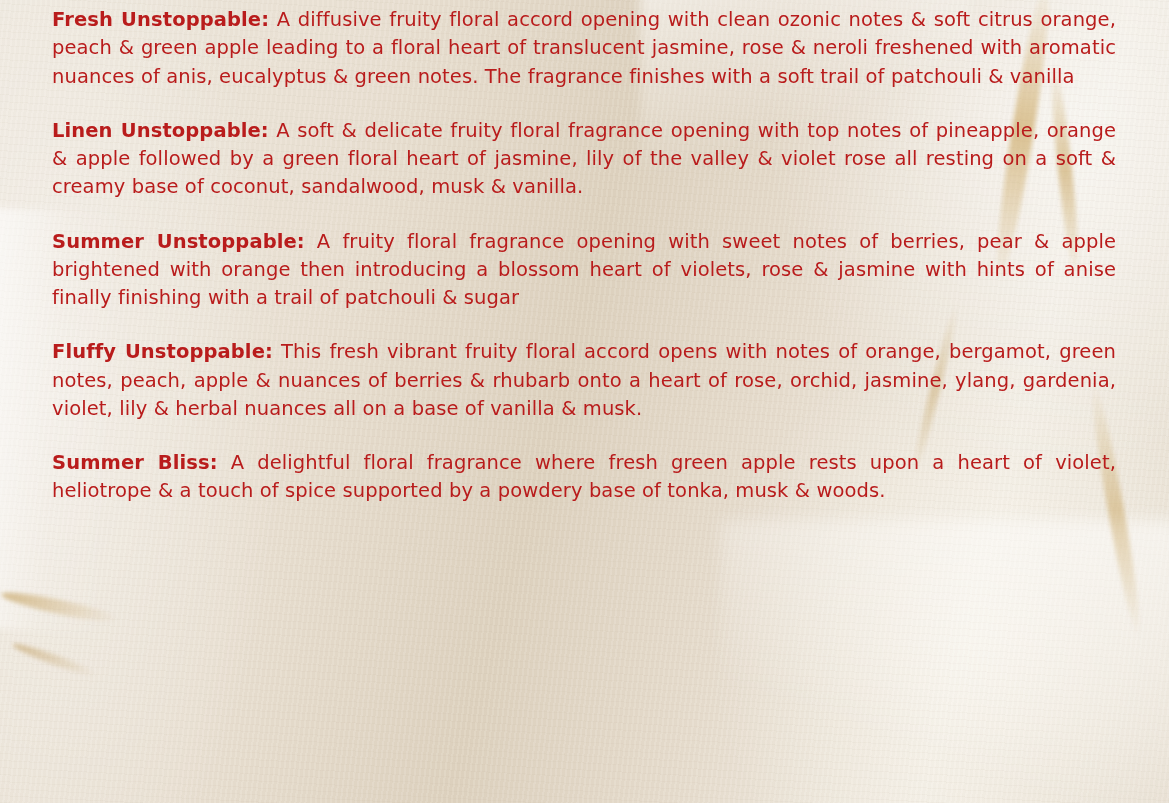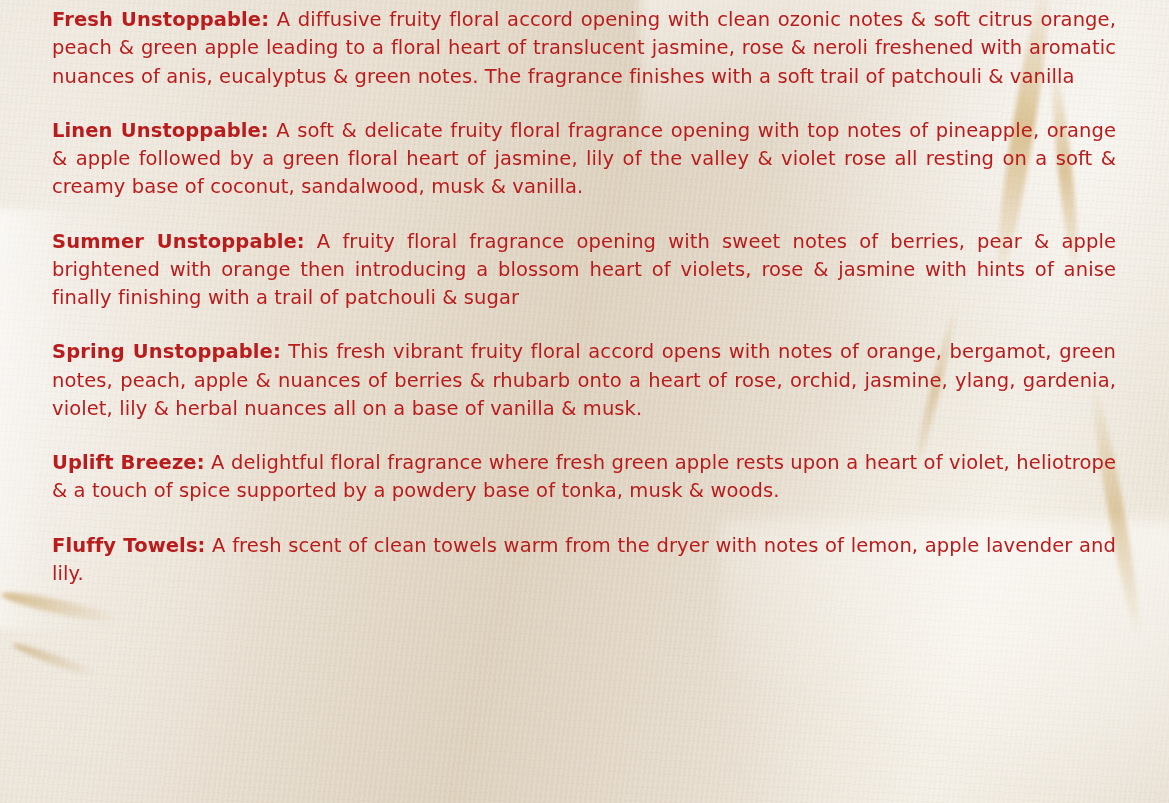--- a/index.html
+++ b/index.html
@@ -116,24 +116,21 @@
 
   <p class="entry">
     <span class="name">Linen Unstoppable:</span><span class="desc"> A soft &amp; delicate fruity floral fragrance opening with top notes of pineapple, orange &amp; apple followed by a green floral heart of jasmine, lily of the valley &amp; violet rose all resting on a soft &amp; creamy base of coconut, sandalwood, musk &amp; vanilla.</span>
   </p>
 
   <p class="entry">
     <span class="name">Summer Unstoppable:</span><span class="desc"> A fruity floral fragrance opening with sweet notes of berries, pear &amp; apple brightened with orange then introducing a blossom heart of violets, rose &amp; jasmine with hints of anise finally finishing with a trail of patchouli &amp; sugar</span>
   </p>
 
   <p class="entry">
-    <span class="name">Spring Unstoppable:</span><span class="desc"> This fresh vibrant fruity floral accord opens with notes of orange, bergamot, green notes, peach, apple &amp; nuances of berries &amp; rhubarb onto a heart of rose, orchid, jasmine, ylang, gardenia, violet, lily &amp; herbal nuances all on a base of vanilla &amp; musk.</span>
+    <span class="name">Fluffy Unstoppable:</span><span class="desc"> This fresh vibrant fruity floral accord opens with notes of orange, bergamot, green notes, peach, apple &amp; nuances of berries &amp; rhubarb onto a heart of rose, orchid, jasmine, ylang, gardenia, violet, lily &amp; herbal nuances all on a base of vanilla &amp; musk.</span>
   </p>
 
   <p class="entry">
-    <span class="name">Uplift Breeze:</span><span class="desc"> A delightful floral fragrance where fresh green apple rests upon a heart of violet, heliotrope &amp; a touch of spice supported by a powdery base of tonka, musk &amp; woods.</span>
+    <span class="name">Summer Bliss:</span><span class="desc"> A delightful floral fragrance where fresh green apple rests upon a heart of violet, heliotrope &amp; a touch of spice supported by a powdery base of tonka, musk &amp; woods.</span>
   </p>
 
-  <p class="entry">
-    <span class="name">Fluffy Towels:</span><span class="desc"> A fresh scent of clean towels warm from the dryer with notes of lemon, apple lavender and lily.</span>
-  </p>
 
 </div>
 
 </body></html>

